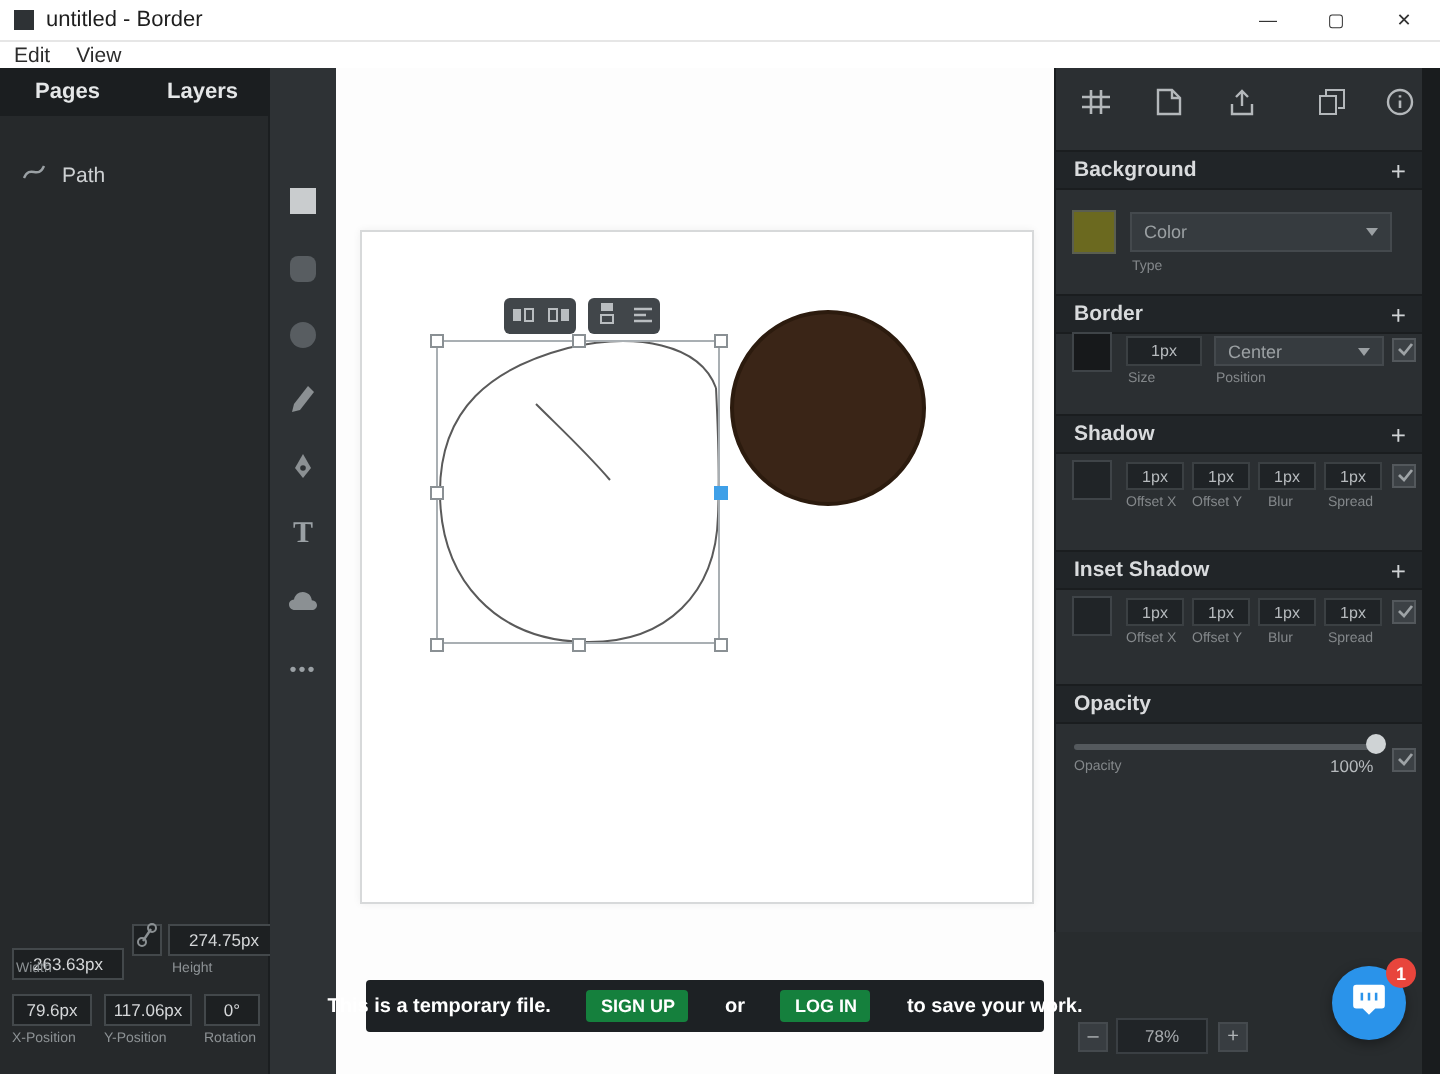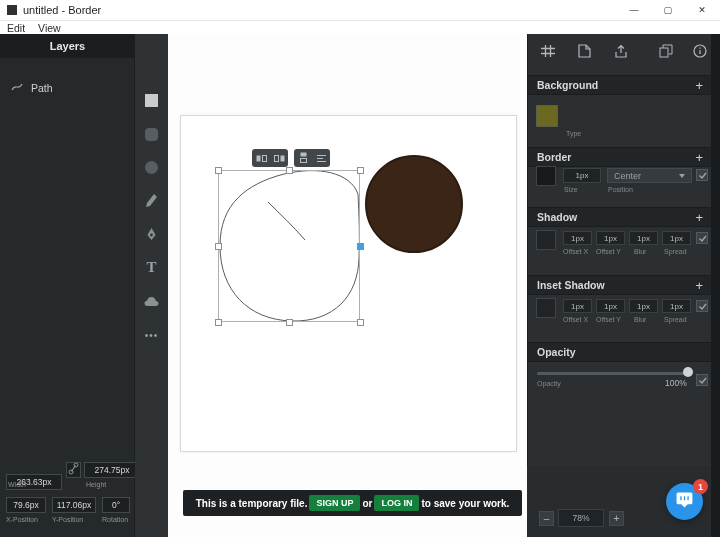--- a/index.html
+++ b/index.html
@@ -45,21 +45,21 @@
   .canvas { left:168px; top:34px; width:359px; height:503px; background:#fdfdfd; }
   .artboard { position:absolute; left:12px; top:81px; width:337px; height:337px; background:#ffffff; border:1px solid #d7d9da; box-shadow:0 0 4px rgba(0,0,0,0.06); }
   .shape-svg { position:absolute; left:0; top:0; }
   .sel-box { position:absolute; left:50px; top:136px; width:142px; height:152px; border:1px solid #a9afb3; }
   .handle { position:absolute; width:7px; height:7px; background:#ffffff; border:1px solid #8a9094; }
   .handle.active { background:#3fa0e8; border-color:#3fa0e8; }
   .float-group { position:absolute; top:115px; height:18px; background:#41464a; border-radius:3px; display:flex; align-items:center; }
   .float-btn { width:18px; height:18px; display:flex; align-items:center; justify-content:center; }
 
   
-  .banner { left:183px; top:490px; width:339px; height:26px; background:#1d2124; border-radius:2px; display:flex; align-items:center; justify-content:center; gap:2px; }
+  .banner { left:183px; top:490px; width:339px; height:26px; background:#1d2124; border-radius:2px; display:flex; align-items:center; justify-content:center; gap:18px; }
   .banner-text { font-size:10px; font-weight:bold; color:#ffffff; white-space:nowrap; }
   .banner-btn { background:#15803d; color:#fff; font-size:9px; font-weight:bold; padding:3px 7px; border-radius:2px; white-space:nowrap; }
 
   
   .right-panel { left:527px; top:34px; width:184px; height:432px; background:#2b2f32; border-left:1px solid #1a1d1f; }
   .rp-iconbtn { position:absolute; top:8px; width:24px; height:22px; display:flex; align-items:center; justify-content:center; }
   .rp-header { position:absolute; left:0; width:184px; height:20px; background:#212528; border-top:1px solid #1a1d1f; border-bottom:1px solid #1a1d1f; display:flex; align-items:center; justify-content:space-between; padding:0 9px; }
   .rp-title { font-size:10.5px; font-weight:bold; color:#d9dbdd; }
   .rp-plus { font-size:13px; color:#cfd2d4; line-height:1; }
   .swatch { position:absolute; border:1px solid #5a5e50; }
@@ -92,20 +92,21 @@
   </span>
 </div>
 
 <div class="abs menubar">
   <span class="menu-item">Edit</span>
   <span class="menu-item">View</span>
 </div>
 
 <div class="abs left-panel">
   <div class="lp-tabs">
+    <div class="lp-tab">Pages</div>
     <div class="lp-tab">Layers</div>
   </div>
 
   <div class="layer-row" style="top:44px;">
     <span><svg width="12" height="10">
           <path d="M1 8 C4 1 8 9 11 2" fill="none" stroke="#9aa0a4" stroke-width="1.2"></path>
         </svg></span>
     <span>Path</span>
   </div>
 
@@ -247,20 +248,24 @@
           <circle cx="7" cy="7" r="6" fill="none" stroke="#b4b8bb" stroke-width="1.2"></circle>
           <path d="M7 6.2v3.8M7 3.6v1.2" stroke="#b4b8bb" stroke-width="1.3"></path>
         </svg></span>
     </div>
 
   <div class="rp-header" style="top:41px;">
     <span class="rp-title">Background</span>
     <span class="rp-plus">+</span>
   </div>
   <div class="swatch" style="left:8px; top:71px; width:22px; height:22px; background:#6b691f;"></div>
+  <div class="rp-select" style="left:37px; top:72px; width:131px; height:20px;">
+    <span>Color</span>
+    <span class="chev"></span>
+  </div>
   <div class="rp-label" style="left:38px; top:96px;">Type</div>
 
   <div class="rp-header" style="top:113px;">
     <span class="rp-title">Border</span>
     <span class="rp-plus">+</span>
   </div>
   <div class="swatch" style="left:8px; top:132px; width:20px; height:20px; background:#17191b; border-color:#3f4448;"></div>
   <div class="rp-input" style="left:35px; top:134px; width:38px; height:15px;">1px</div>
   <div class="rp-label" style="left:36px; top:152px;">Size</div>
   <div class="rp-select" style="left:79px; top:134px; width:85px; height:15px;">

